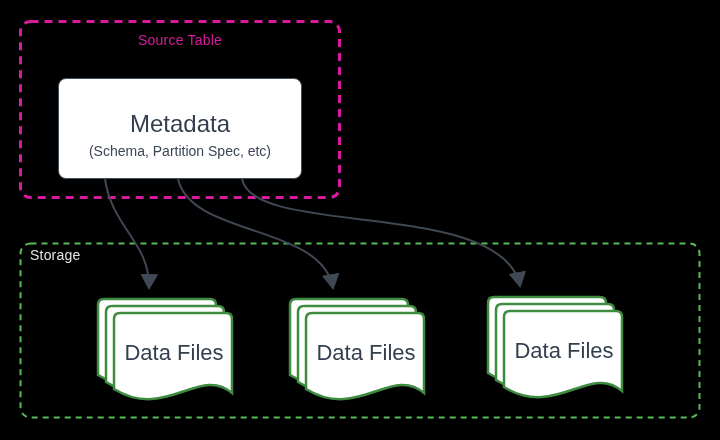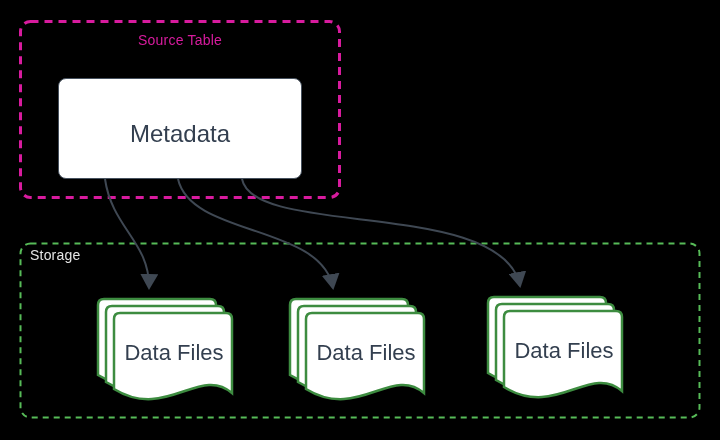--- a/index.html
+++ b/index.html
@@ -49,20 +49,21 @@
       <path d="M178 179 C191 237, 322 224, 333 288" marker-end="url(#ah)"></path>
       <path d="M242 179 C253 238, 503 198, 520 286" marker-end="url(#ah)"></path>
     </g>
   </svg>
 
   <div class="group-label source-label">Source Table</div>
   <div class="group-label storage-label">Storage</div>
 
   <div class="node">
     <div class="node-title">Metadata</div>
+    <div class="node-subtitle">(Schema, Partition Spec, etc)</div>
   </div>
 
   <svg class="stack stack-1" viewBox="0 0 140 118">
     <g stroke="#3d8c40" stroke-width="2.5" fill="#ffffff">
       <path transform="translate(2,2)" d="M6 2 L112 2 Q118 2 118 8 L118 82 C86 54 52 110 0 78 L0 8 Q0 2 6 2 Z"></path>
       <path transform="translate(10,9)" d="M6 2 L112 2 Q118 2 118 8 L118 82 C86 54 52 110 0 78 L0 8 Q0 2 6 2 Z"></path>
       <path transform="translate(18,16)" d="M6 2 L112 2 Q118 2 118 8 L118 82 C86 54 52 110 0 78 L0 8 Q0 2 6 2 Z"></path>
     </g>
     <text x="78" y="65" text-anchor="middle">Data Files</text>
   </svg>

